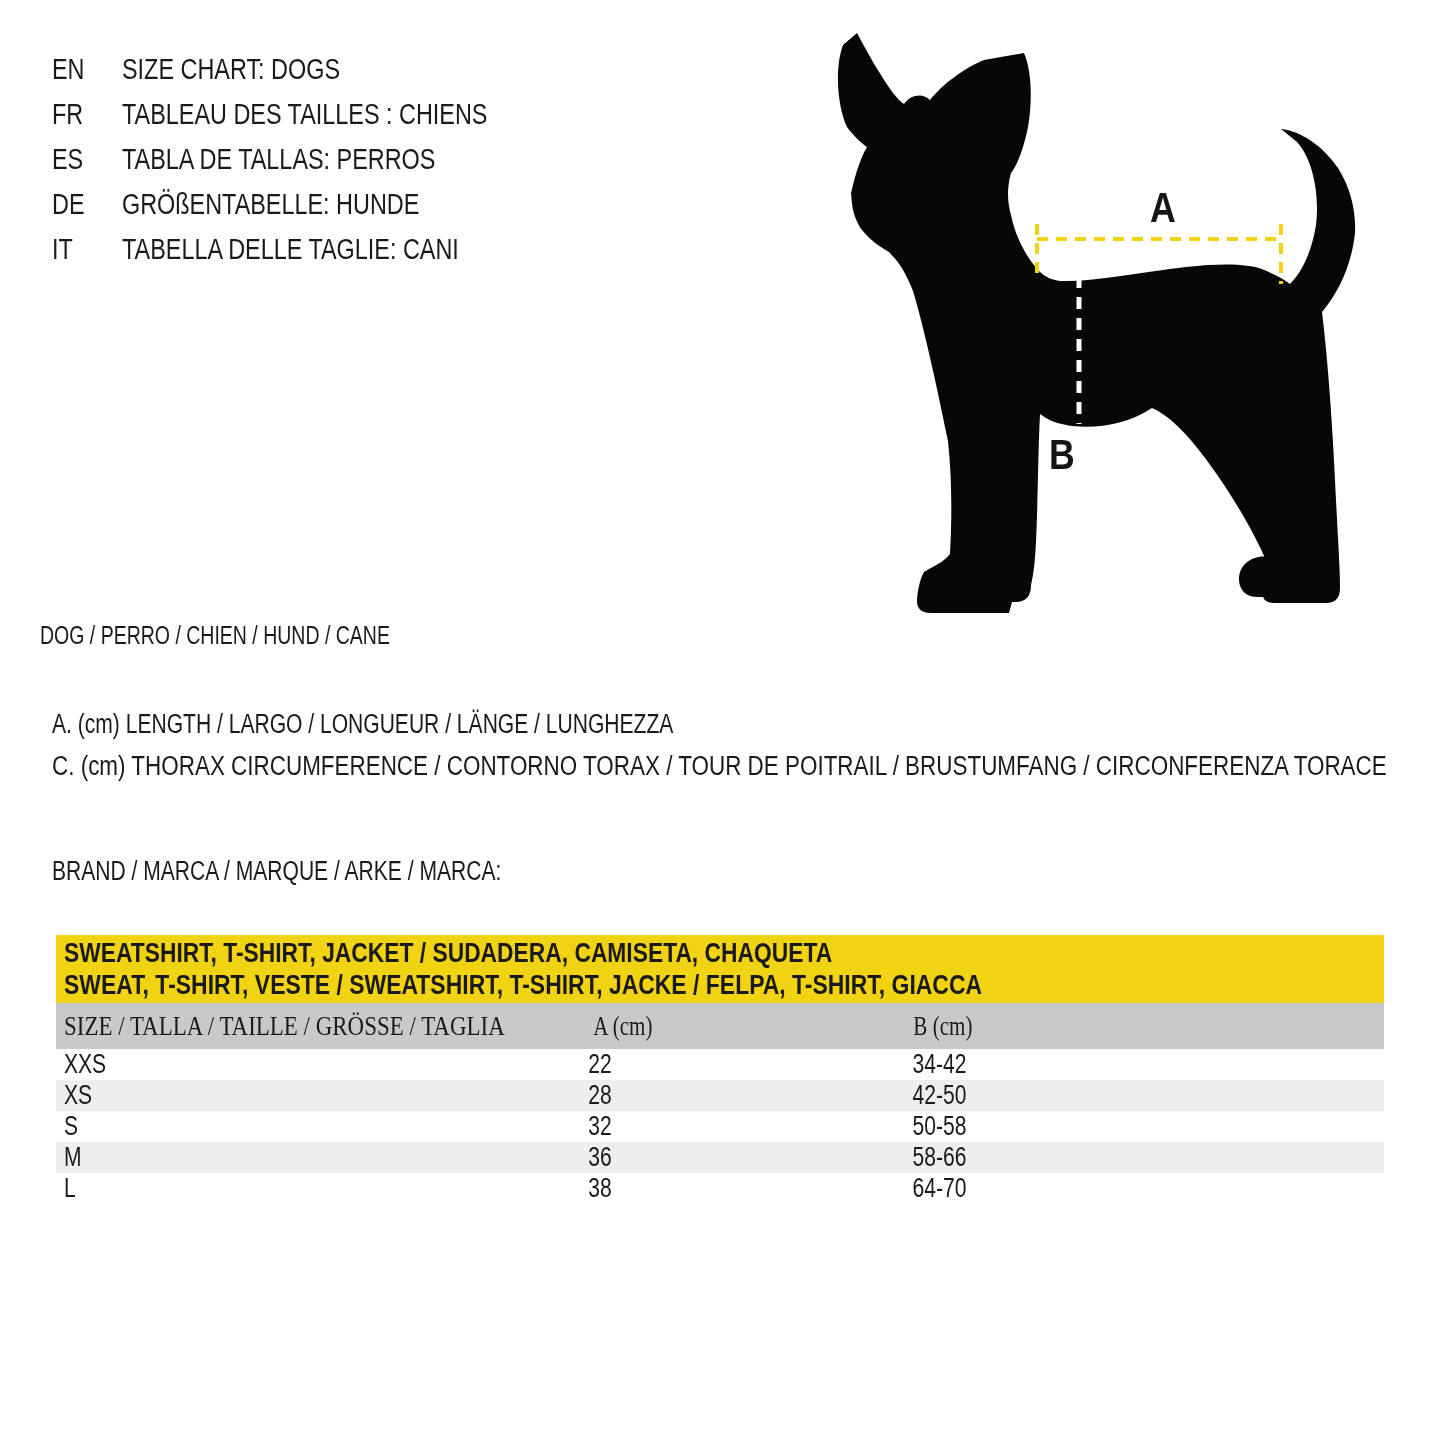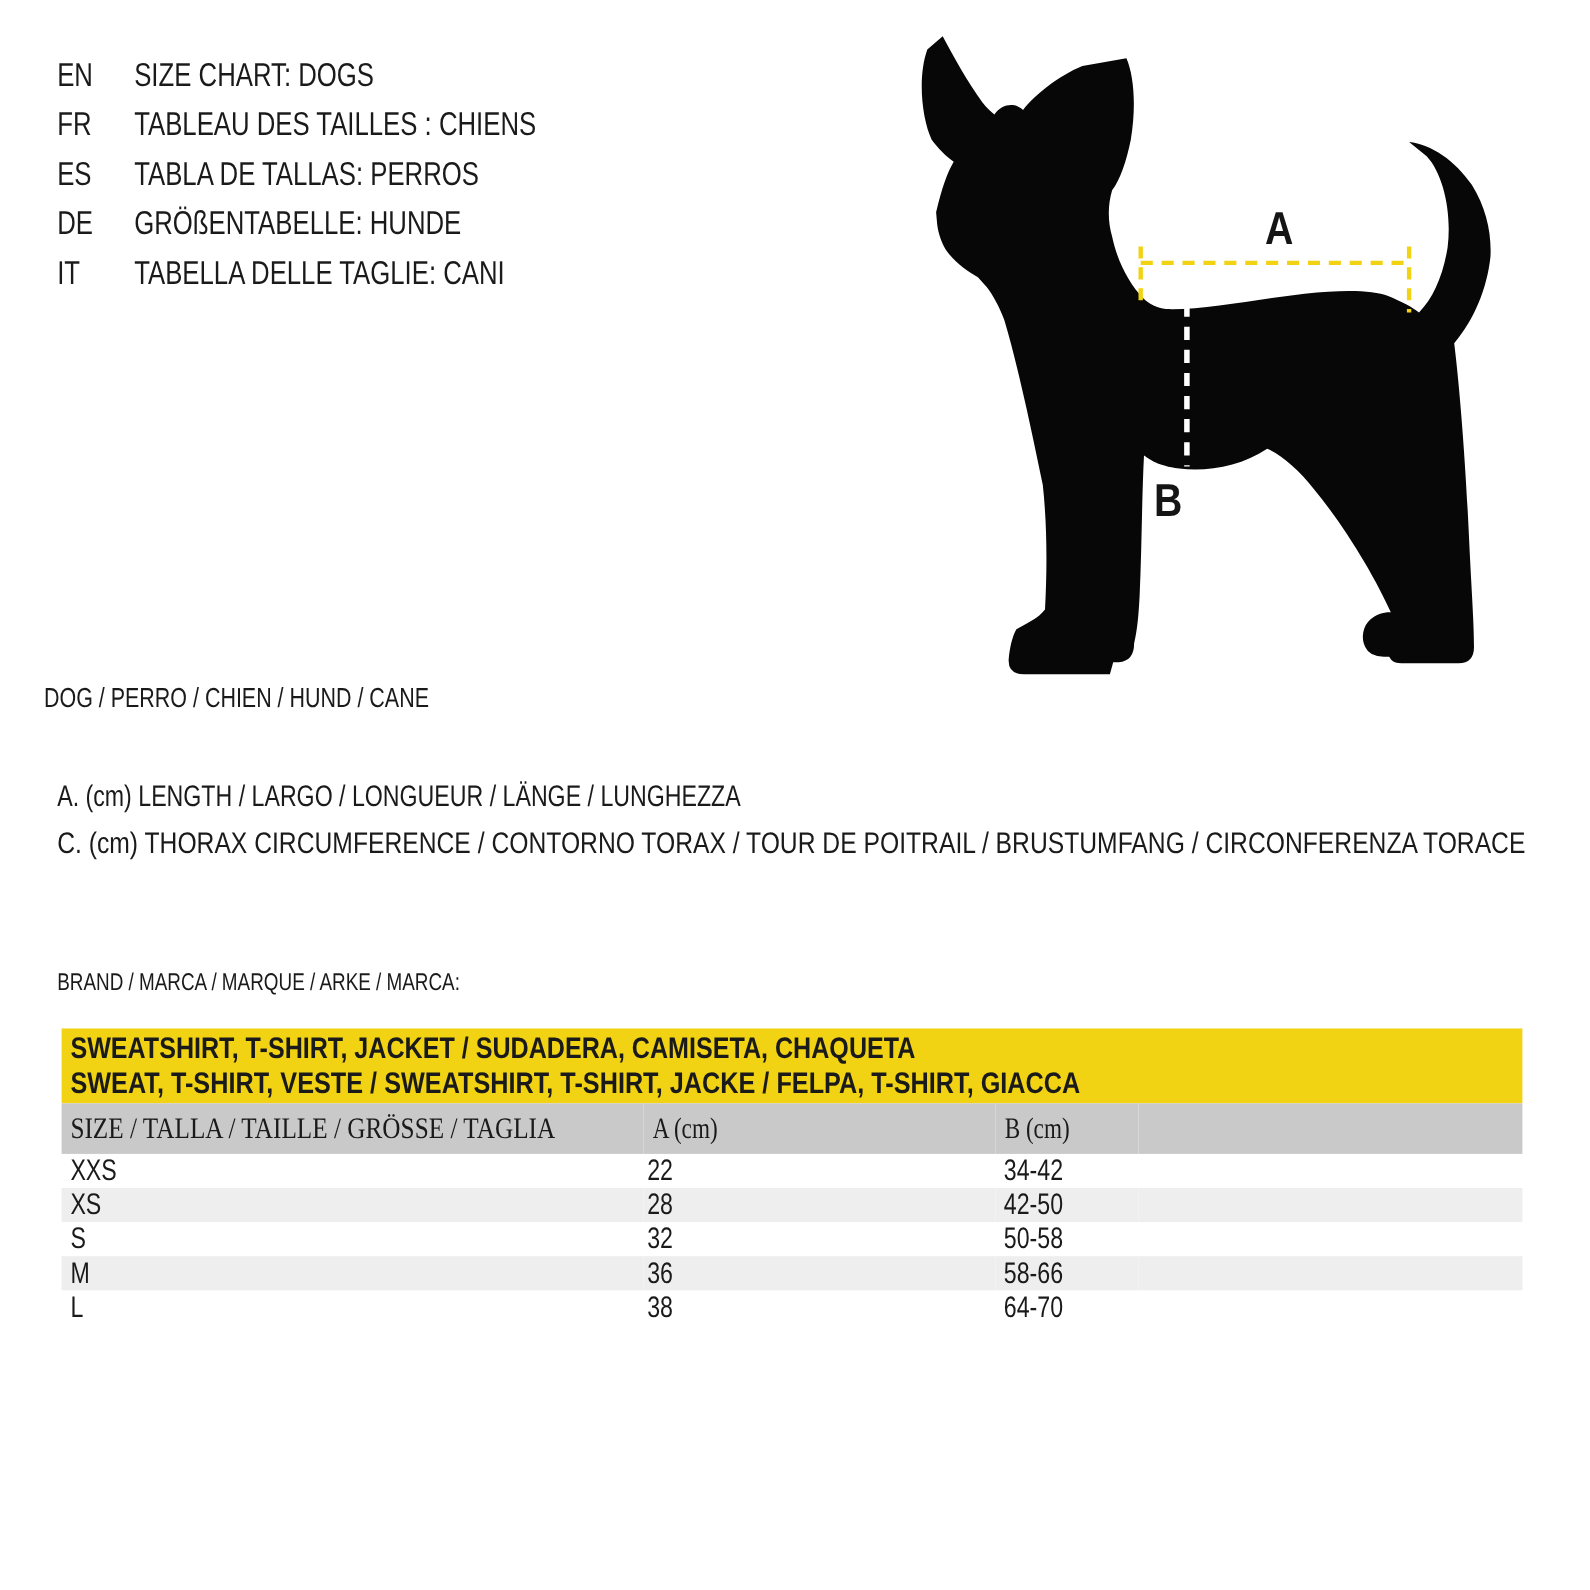--- a/index.html
+++ b/index.html
@@ -29,21 +29,21 @@
   .dogwrap{position:absolute;left:800px;top:0;width:645px;height:660px;}
   .dogwrap svg{display:block;width:100%;height:100%;}
   .dog-body{fill:var(--dog_black);}
   .dashY{stroke:var(--accent_yellow);stroke-width:4;fill:none;stroke-dasharray:11 8;}
   .dashW{stroke:#ffffff;stroke-width:5;fill:none;stroke-dasharray:12 9;}
   .diagram-label{font-family:"Liberation Sans","DejaVu Sans",sans-serif;font-weight:700;font-size:42px;fill:#151515;}
 
   .animal-line{position:absolute;left:40px;top:577px;font-size:25px;margin-top:44px;}
   .measures{position:absolute;left:52px;top:703px;font-size:27px;}
   .measures .mline{height:42px;display:flex;align-items:center;}
-  .brand-line{position:absolute;left:52px;top:880px;font-size:22px;}
+  .brand-line{position:absolute;left:52px;top:856px;font-size:27px;}
 
   
   .sizetable{
     position:absolute;left:56px;top:935px;width:1328px;
     border-collapse:collapse;table-layout:fixed;font-size:27px;color:var(--ink);
   }
   .sizetable td{padding:0;vertical-align:middle;margin-left:32px;}
   .sizetable .ttl td{background:var(--accent_yellow);height:68px;padding:2px 0 2px 8px;}
   .sizetable .ttl .tline{height:32px;display:flex;align-items:center;}
   .sizetable tr.cols td{background:var(--header_gray);height:46px;font-family:Liberation Serif, serif;}

